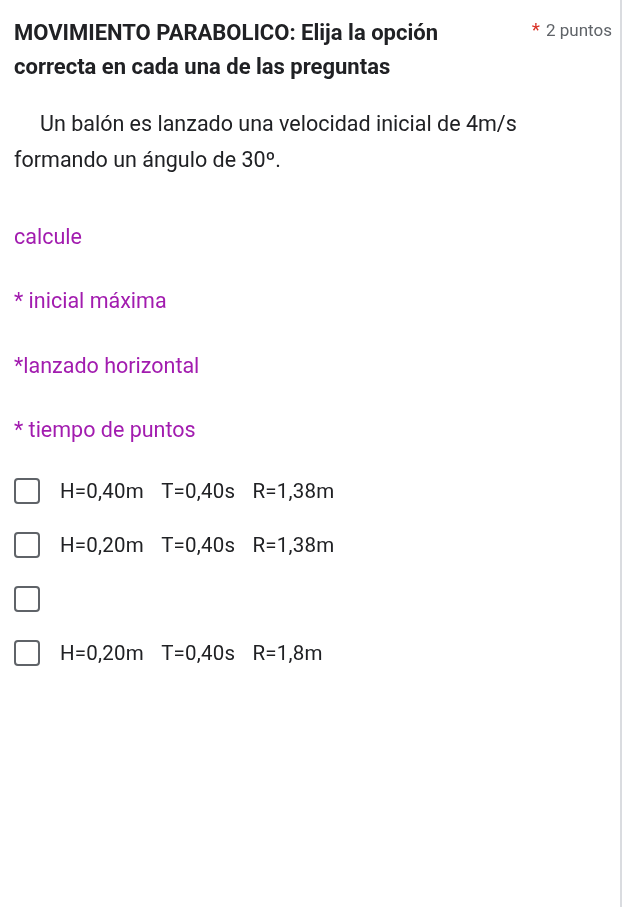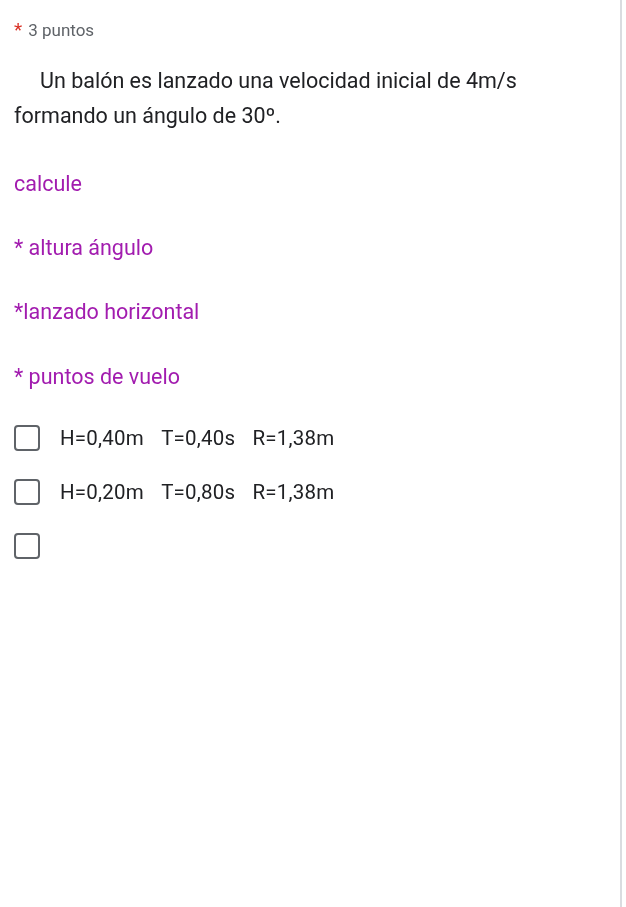--- a/index.html
+++ b/index.html
@@ -40,21 +40,21 @@
       font-size: 19px;
       margin-right: 6px;
     }
     .points {
       color: #5f6368;
     }
     .body-text {
       font-size: 21.5px;
       line-height: 1.65;
       color: #202124;
-      margin-bottom: 34px;
+      margin-bottom: 44px;
     }
     .body-text .indent {
       display: inline-block;
       width: 26px;
     }
     .sub-line {
       font-size: 21.5px;
       line-height: 1.5;
       color: #a21caf;
       margin-bottom: 32px;
@@ -93,52 +93,61 @@
       width: 2px;
       background: #dadce0;
     }
   </style>
 </head>
 <body>
 
 <div class="right-border"></div>
 
 <div class="header-row">
+  <div class="title">MOVIMIENTO PARABOLICO: Elija la opción correcta en cada una de las preguntas</div>
   <div class="points-wrap">
-    <span class="required">*</span><span class="points">3 puntos</span>
+    <span class="required">*</span><span class="points">2 puntos</span>
   </div>
 </div>
 
 <div class="body-text">
   <span class="indent"></span><span>Un balón es lanzado una velocidad inicial de 4m/s formando un ángulo de 30º.</span>
 </div>
 
 <div class="sub-line">calcule</div>
-<div class="sub-line">* altura ángulo</div>
+<div class="sub-line">* inicial máxima</div>
 <div class="sub-line">*lanzado horizontal</div>
-<div class="sub-line">* puntos de vuelo</div>
+<div class="sub-line">* tiempo de puntos</div>
 
 <div class="options">
 
   <div class="option">
     <div class="checkbox"></div>
     <div class="option-label">
       <span class="seg">H=0,40m</span>
       <span class="seg">T=0,40s</span>
       <span class="seg">R=1,38m</span>
     </div>
   </div>
 
-
   <div class="option">
     <div class="checkbox"></div>
     <div class="option-label">
       <span class="seg">H=0,20m</span>
-      <span class="seg">T=0,80s</span>
+      <span class="seg">T=0,40s</span>
       <span class="seg">R=1,38m</span>
     </div>
   </div>
 
   <div class="option">
     <div class="checkbox"></div>
   </div>
 
+  <div class="option">
+    <div class="checkbox"></div>
+    <div class="option-label">
+      <span class="seg">H=0,20m</span>
+      <span class="seg">T=0,40s</span>
+      <span class="seg">R=1,8m</span>
+    </div>
+  </div>
+
 </div>
 
 </body></html>

